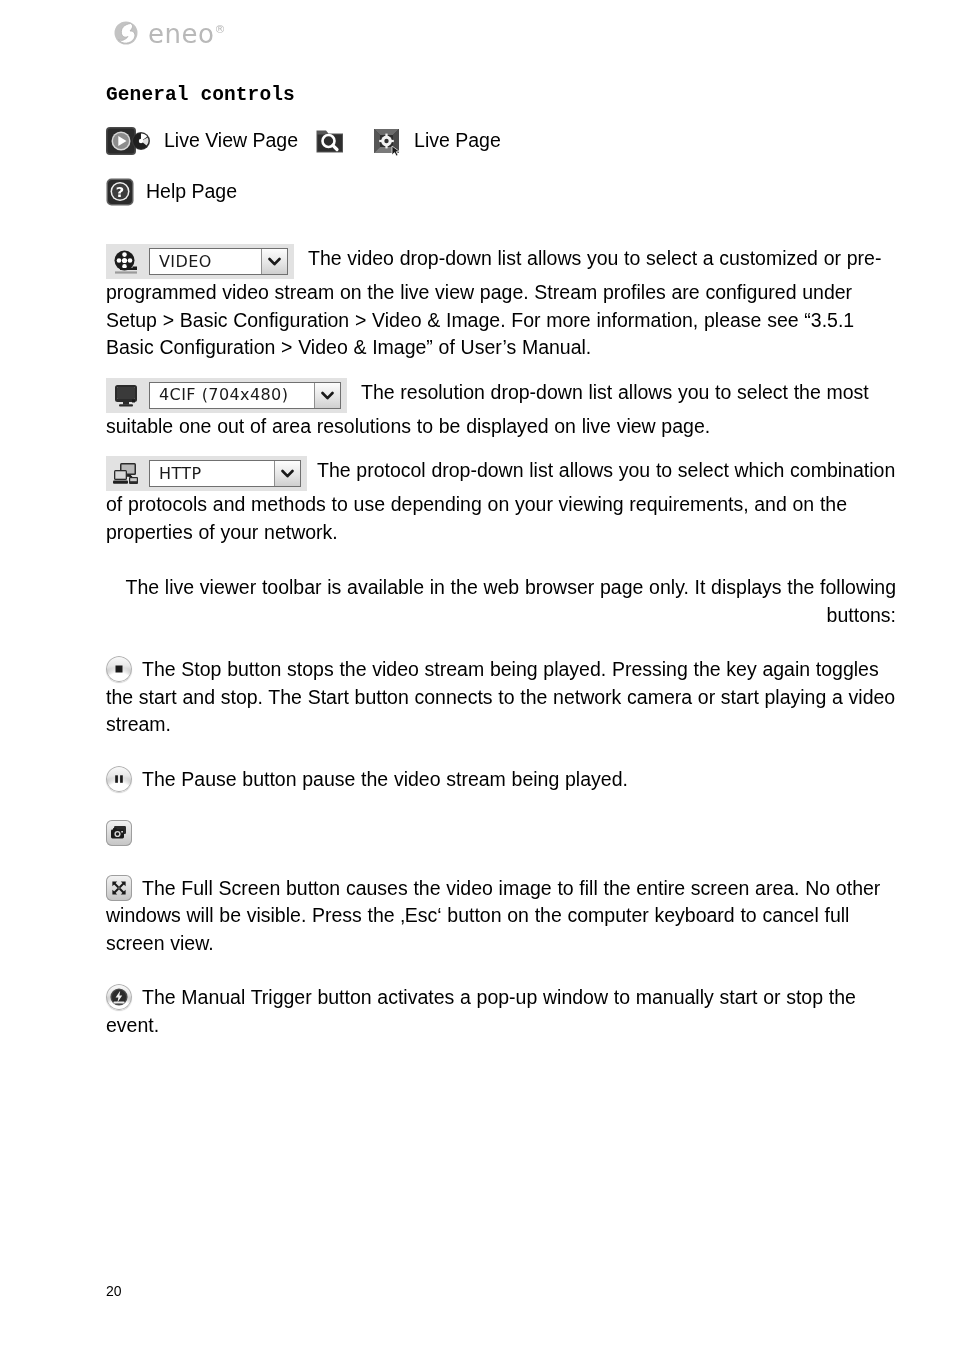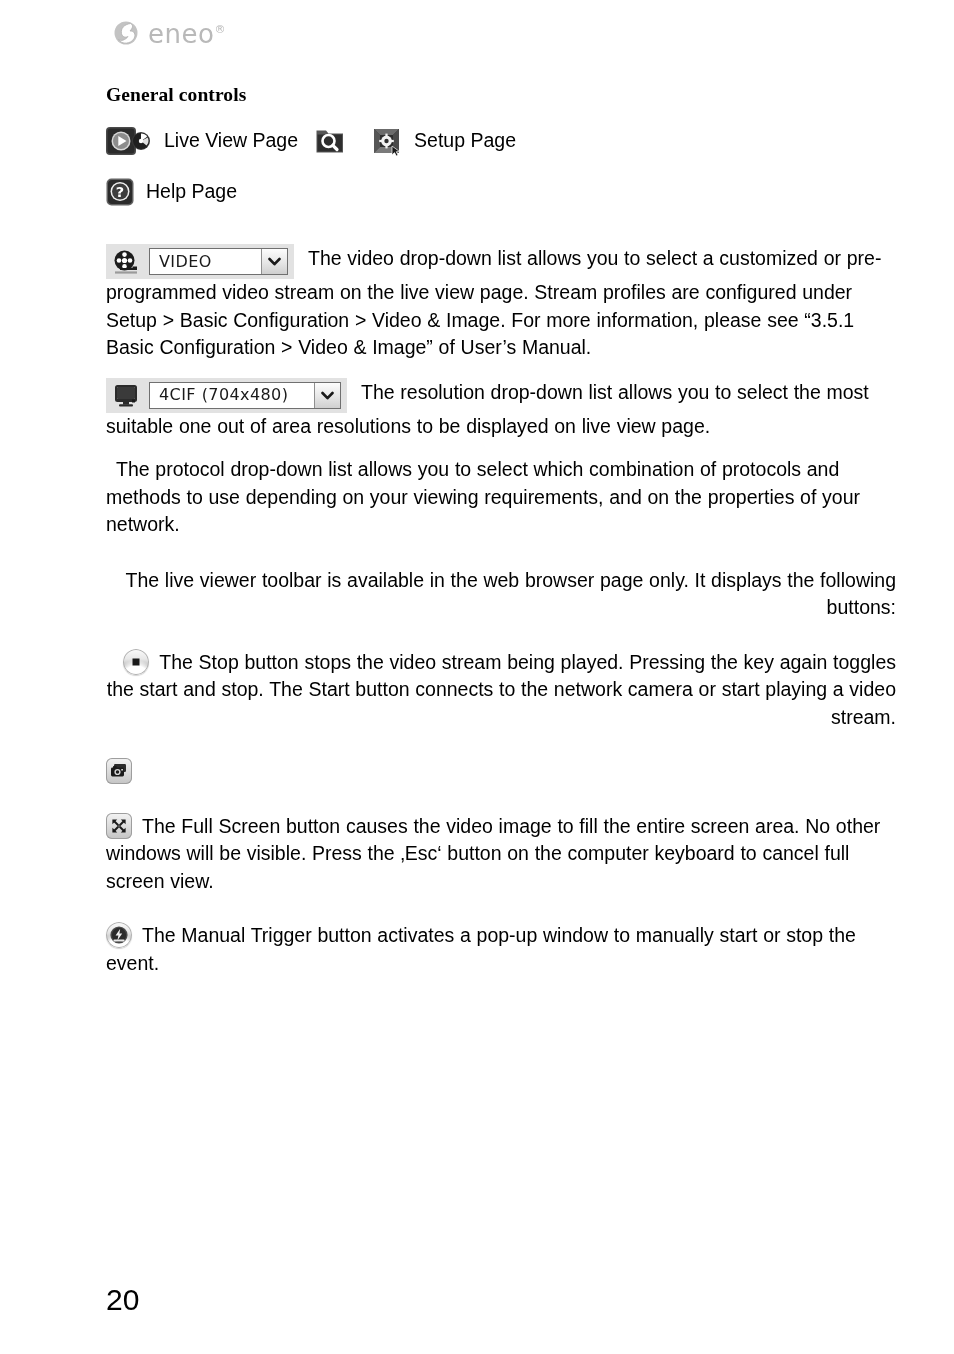--- a/index.html
+++ b/index.html
@@ -49,21 +49,21 @@
   }
 
   
   .content {
     position: absolute;
     left: 82px;
     top: 84px;
     width: 790px;
   }
   h2.section {
-    font-family: Liberation Serif, serif;
+    font-family: Liberation Mono, monospace;
     font-weight: bold;
     font-size: 19.5px;
     margin: 0;
     padding: 0;
     letter-spacing: 0.1px;
   }
   p.body {
     font-family: "Liberation Sans", sans-serif;
     font-size: 19.5px;
     line-height: 27.5px;
@@ -150,21 +150,21 @@
     position: relative;
     display: inline-block;
   }
   .rb-dark svg { position: absolute; left: 0; top: 0; }
 
   .page-num {
     position: absolute;
     left: 82px;
     top: 1283px;
     font-family: "Liberation Sans", sans-serif;
-    font-size: 30px;
+    font-size: 14px;
     color: #000;
   }
 </style>
 </head>
 <body>
 
 <div class="page">
 
   <div class="logo-wrap">
     <span class="logo-mark">
@@ -230,21 +230,21 @@
             <rect x="13.4" y="6.6" width="2.2" height="3"></rect>
             <rect x="13.4" y="18.4" width="2.2" height="3"></rect>
             <rect x="7.2" y="12.9" width="3" height="2.2"></rect>
             <rect x="18.8" y="12.9" width="3" height="2.2"></rect>
           </g>
           <path d="M20 19 L20 28 L22.5 25.6 L24.3 29 L26 28 L24.2 24.8 L27.5 24.5 Z" fill="#1a1a1a" stroke="#ffffff" stroke-width="0.7"></path>
         </svg>
       </span>
 
       <span style="width:10px;"></span>
-      <span class="icon-para">Setup Page</span>
+      <span class="icon-para">Live Page</span>
     </div>
 
     <div style="margin-top:22px; display:flex; align-items:center;">
       <span class="help-ico">
         <svg width="28" height="28" viewBox="0 0 28 28">
           <rect x="0.5" y="0.5" width="27" height="27" rx="5" fill="#626262"></rect>
           <rect x="2" y="2" width="24" height="24" rx="4" fill="#2b2b2b"></rect>
           <circle cx="14" cy="13.5" r="9.5" fill="#efefef"></circle>
           <circle cx="14" cy="13.5" r="8" fill="#3d3d3d"></circle>
           <text x="14" y="19.3" font-family="DejaVu Sans, sans-serif" font-size="14.5" font-weight="bold" fill="#ffffff" text-anchor="middle">?</text>
@@ -294,32 +294,59 @@
               <span class="dd-arrow-btn">
              <svg width="13" height="9" viewBox="0 0 13 9">
                   <path d="M1.5 2 L6.5 7.2 L11.5 2" fill="none" stroke="#1a1a1a" stroke-width="2.6" stroke-linecap="round" stroke-linejoin="round"></path>
                 </svg>
            </span>
             </span>
           </span><span style="display:inline-block;width:14px;"></span><span>The resolution drop-down list allows you to select the most suitable one out of area resolutions to be displayed on live view page.</span></p>
     </div>
 
     <div style="margin-top:16px;">
-      <p class="body"><span style="display:inline-block;width:10px;"></span><span>The protocol drop-down list allows you to select which combination of protocols and methods to use depending on your viewing requirements, and on the properties of your network.</span></p>
+      <p class="body"><span class="dd-widget">
+            <span class="dd-icon">
+           <svg width="30" height="26" viewBox="0 0 30 26">
+             <rect x="8" y="2" width="16" height="12" rx="1.5" fill="#2b2b2b"></rect>
+             <rect x="9.5" y="3.5" width="13" height="9" fill="#b9b9b9"></rect>
+             <rect x="13" y="14" width="6" height="1.8" fill="#2b2b2b"></rect>
+             <rect x="2" y="9" width="13" height="10" rx="1.5" fill="#2b2b2b"></rect>
+             <rect x="3.3" y="10.3" width="10.4" height="7.4" fill="#d8d8d8"></rect>
+             <rect x="1" y="19.5" width="15" height="3.2" rx="1" fill="#1f1f1f"></rect>
+             <rect x="17" y="16" width="9" height="7" rx="1" fill="#2b2b2b"></rect>
+             <rect x="18.2" y="17.2" width="6.6" height="3" fill="#c9c9c9"></rect>
+             <line x1="16" y1="14" x2="20" y2="16" stroke="#1f1f1f" stroke-width="1.6"></line>
+           </svg></span>
+            <span class="dd-select">
+              <span class="dd-value" style="width:105px;">HTTP</span>
+              <span class="dd-arrow-btn">
+             <svg width="13" height="9" viewBox="0 0 13 9">
+                  <path d="M1.5 2 L6.5 7.2 L11.5 2" fill="none" stroke="#1a1a1a" stroke-width="2.6" stroke-linecap="round" stroke-linejoin="round"></path>
+                </svg>
+           </span>
+            </span>
+          </span><span style="display:inline-block;width:10px;"></span><span>The protocol drop-down list allows you to select which combination of protocols and methods to use depending on your viewing requirements, and on the properties of your network.</span></p>
     </div>
 
 
     <p class="body" style="margin-top:28px;text-align:right;">The live viewer toolbar is available in the web browser page only. It displays the following buttons:</p>
 
-    <p class="body" style="margin-top:27px;text-align:right;"><span class="rb inline-ico">
+    <p class="body" style="margin-top:27px;"><span class="rb inline-ico">
        <svg width="26" height="26" viewBox="0 0 26 26">
             <rect x="9.5" y="9.5" width="7" height="7" fill="#1a1a1a"></rect>
           </svg>
       </span><span style="display:inline-block;width:10px;"></span><span>The Stop button stops the video stream being played. Pressing the key again toggles the start and stop. The Start button connects to the network camera or start playing a video stream.</span></p>
 
+    <p class="body" style="margin-top:27px;"><span class="rb inline-ico">
+       <svg width="26" height="26" viewBox="0 0 26 26">
+         <rect x="9.2" y="9.3" width="2.7" height="7.5" fill="#1a1a1a"></rect>
+         <rect x="14.1" y="9.3" width="2.7" height="7.5" fill="#1a1a1a"></rect>
+       </svg>
+      </span><span style="display:inline-block;width:10px;"></span><span>The Pause button pause the video stream being played.</span></p>
 
     <p class="body" style="margin-top:27px;"><span class="rb-dark inline-ico">
        <svg width="26" height="26" viewBox="0 0 26 26">
          <rect x="8" y="6" width="12" height="8" rx="1.2" fill="#2b2b2b"></rect>
          <rect x="5" y="9.5" width="13" height="9" rx="1.4" fill="#1a1a1a"></rect>
          <rect x="7" y="8" width="3.6" height="2" rx="0.6" fill="#1a1a1a"></rect>
          <circle cx="11.5" cy="14" r="3.1" fill="#d5d5d5"></circle>
          <circle cx="11.5" cy="14" r="1.7" fill="#1a1a1a"></circle>
          <rect x="15.2" y="11" width="1.8" height="1.5" fill="#cfcfcf"></rect>
        </svg>

